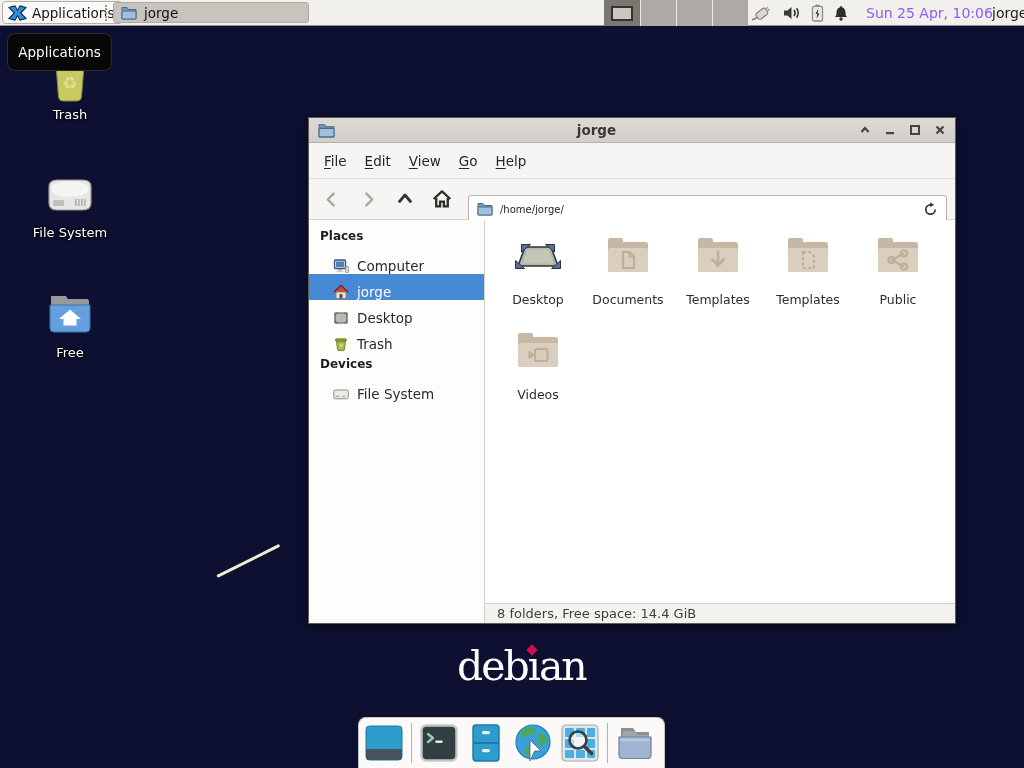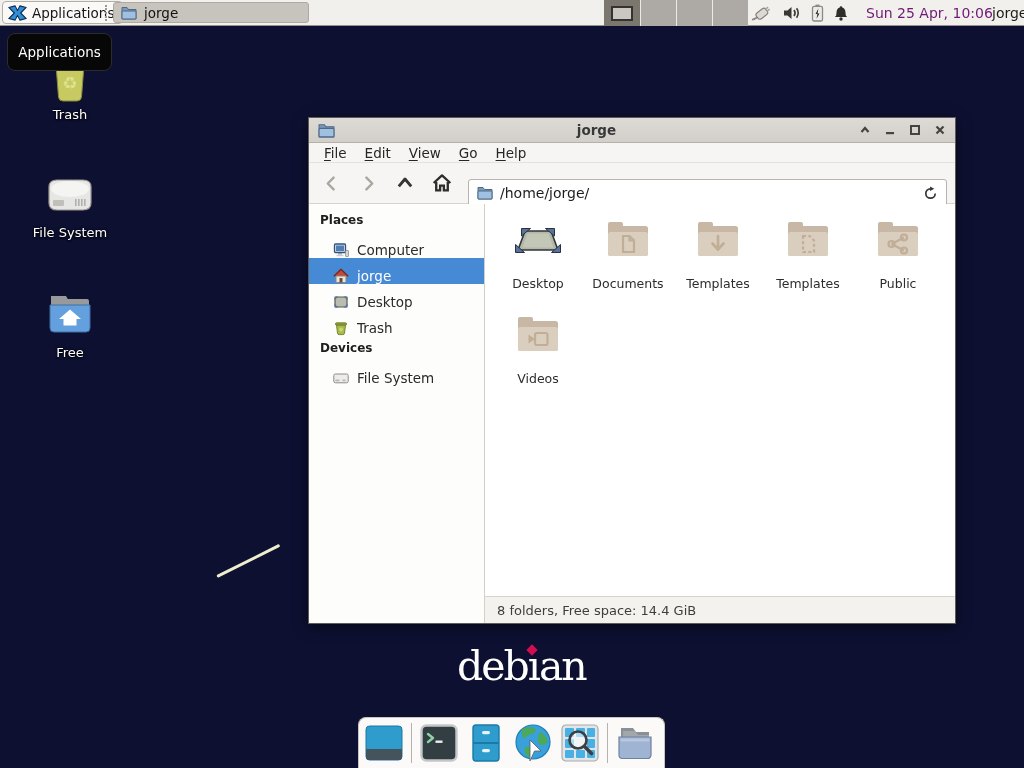--- a/index.html
+++ b/index.html
@@ -25,21 +25,21 @@
               display:flex; align-items:center; gap:7px; padding:0 7px;
               background:#c7c3bd; border:1px solid #aeaaa3; border-radius:3px;
               font-size:13.5px; color:#111; }
   .pager { position:absolute; left:604px; top:0; height:26px; display:flex; }
   .ws { width:36px; height:26px; background:#adaaa6; border-left:1px solid #eceae7; }
   .ws:first-child { border-left:none; }
   .ws.active { background:#7b776f; display:flex; align-items:center; justify-content:center; }
   .ws-inner { width:22px; height:15px; background:#cac7c2; border:2px solid #35332f; }
   .tray { position:absolute; left:750px; top:0; height:26px; display:flex; align-items:center; gap:9px; }
   .clock { position:absolute; left:866px; top:0; height:26px; line-height:26px;
-           font-size:14px; color:#701a75; }
+           font-size:14px; color:#8b5cf6; }
   .whoami { position:absolute; left:992px; top:0; height:26px; line-height:26px;
             font-size:14px; color:#1b1b1b; }
 
   
   .tooltip { position:absolute; left:7px; top:33px; width:105px; height:38px;
              background:#070707; border:1px solid #2c2c2c; border-radius:8px;
              color:#fff; font-size:13.5px; display:flex; align-items:center;
              justify-content:center; z-index:60; }
 
   
@@ -68,49 +68,49 @@
   .window { position:absolute; left:308px; top:117px; width:648px; height:507px;
             background:#f6f5f3; border:1px solid #5f5c57;
             box-shadow:0 3px 12px rgba(0,0,0,.5); display:flex; flex-direction:column; z-index:10; }
   .titlebar { height:25px; background:linear-gradient(#dedbd7,#d2cfca);
               border-bottom:1px solid #b4b0aa; display:flex; align-items:center;
               padding:0 9px; flex:0 0 auto; }
   .title { flex:1; text-align:center; font-size:13.5px; font-weight:bold; color:#383838; }
   .win-controls { display:flex; align-items:center; gap:12px; }
   .win-btn { width:13px; height:13px; display:flex; align-items:center; justify-content:center; }
 
-  .menubar { height:20px; background:#f6f5f3; border-bottom:1px solid #e5e2dd;
+  .menubar { height:36px; background:#f6f5f3; border-bottom:1px solid #e5e2dd;
              display:flex; align-items:center; padding-left:6px;
              font-size:13.5px; color:#262626; flex:0 0 auto; }
   .menu-item { padding:0 9px; height:100%; display:flex; align-items:center; }
   .mn { text-decoration:underline; text-underline-offset:2px; }
 
   .toolbar { height:41px; background:#f6f5f3; border-bottom:1px solid #d7d3cd;
              display:flex; align-items:center; padding:0 8px; gap:9px; flex:0 0 auto; }
   .tb-btn { width:28px; height:28px; display:flex; align-items:center; justify-content:center; }
   .pathbar { flex:1; height:29px; margin-left:3px; background:#fff;
              border:1px solid #b7b3ad; border-radius:3px; display:flex;
-             align-items:center; gap:7px; padding:0 8px; font-size:14px; color:#1c1c1c;margin-top:20px; }
+             align-items:center; gap:7px; padding:0 8px; font-size:10px; color:#1c1c1c;margin-top:20px; }
   .path-text { flex:1; }
 
   .content { flex:1; display:flex; min-height:0; }
   .sidebar { width:176px; background:#fdfdfc; border-right:1px solid #d3cfca;
              padding-top:4px; font-size:13.5px; color:#2a2a2a; flex:0 0 auto; }
   .sb-header { height:24px; display:flex; align-items:center; padding-left:11px;
                font-weight:bold; font-size:12px; color:#1d1d1d; }
   .sb-row { height:26px; display:flex; align-items:flex-end; gap:8px; padding-left:24px; }
   .sb-row.selected { background:#4689d4; color:#fff; }
 
   .main { flex:1; display:flex; flex-direction:column; background:#fff; min-width:0; }
   .files { flex:1; display:flex; flex-wrap:wrap; align-content:flex-start;
            padding:10px 0 0 8px; }
   .fcell { width:90px; height:95px; display:flex; flex-direction:column;
            align-items:center; padding-top:4px; }
   .flabel { margin-top:10px; font-size:12.5px; color:#2d2d2d; white-space:nowrap; }
-  .statusbar { height:27px; background:#f4f2ef; border-top:1px solid #d7d3cd;
+  .statusbar { height:20px; background:#f4f2ef; border-top:1px solid #d7d3cd;
                display:flex; align-items:center; padding:0 12px;
                font-size:13px; color:#403e3b; flex:0 0 auto; }
 
   
   .dock { position:absolute; left:358px; top:717px; width:307px; height:51px;
           background:#fbfaf9; border:1px solid #c8c5c0; border-bottom:none;
           border-radius:8px 8px 0 0; display:flex; align-items:center;
           padding:0 5px; gap:7px; z-index:20; }
   .dk-sep { width:1px; height:40px; background:#b6b3ae; }
   .dk-item { width:40px; height:40px; display:flex; align-items:center; justify-content:center; }

